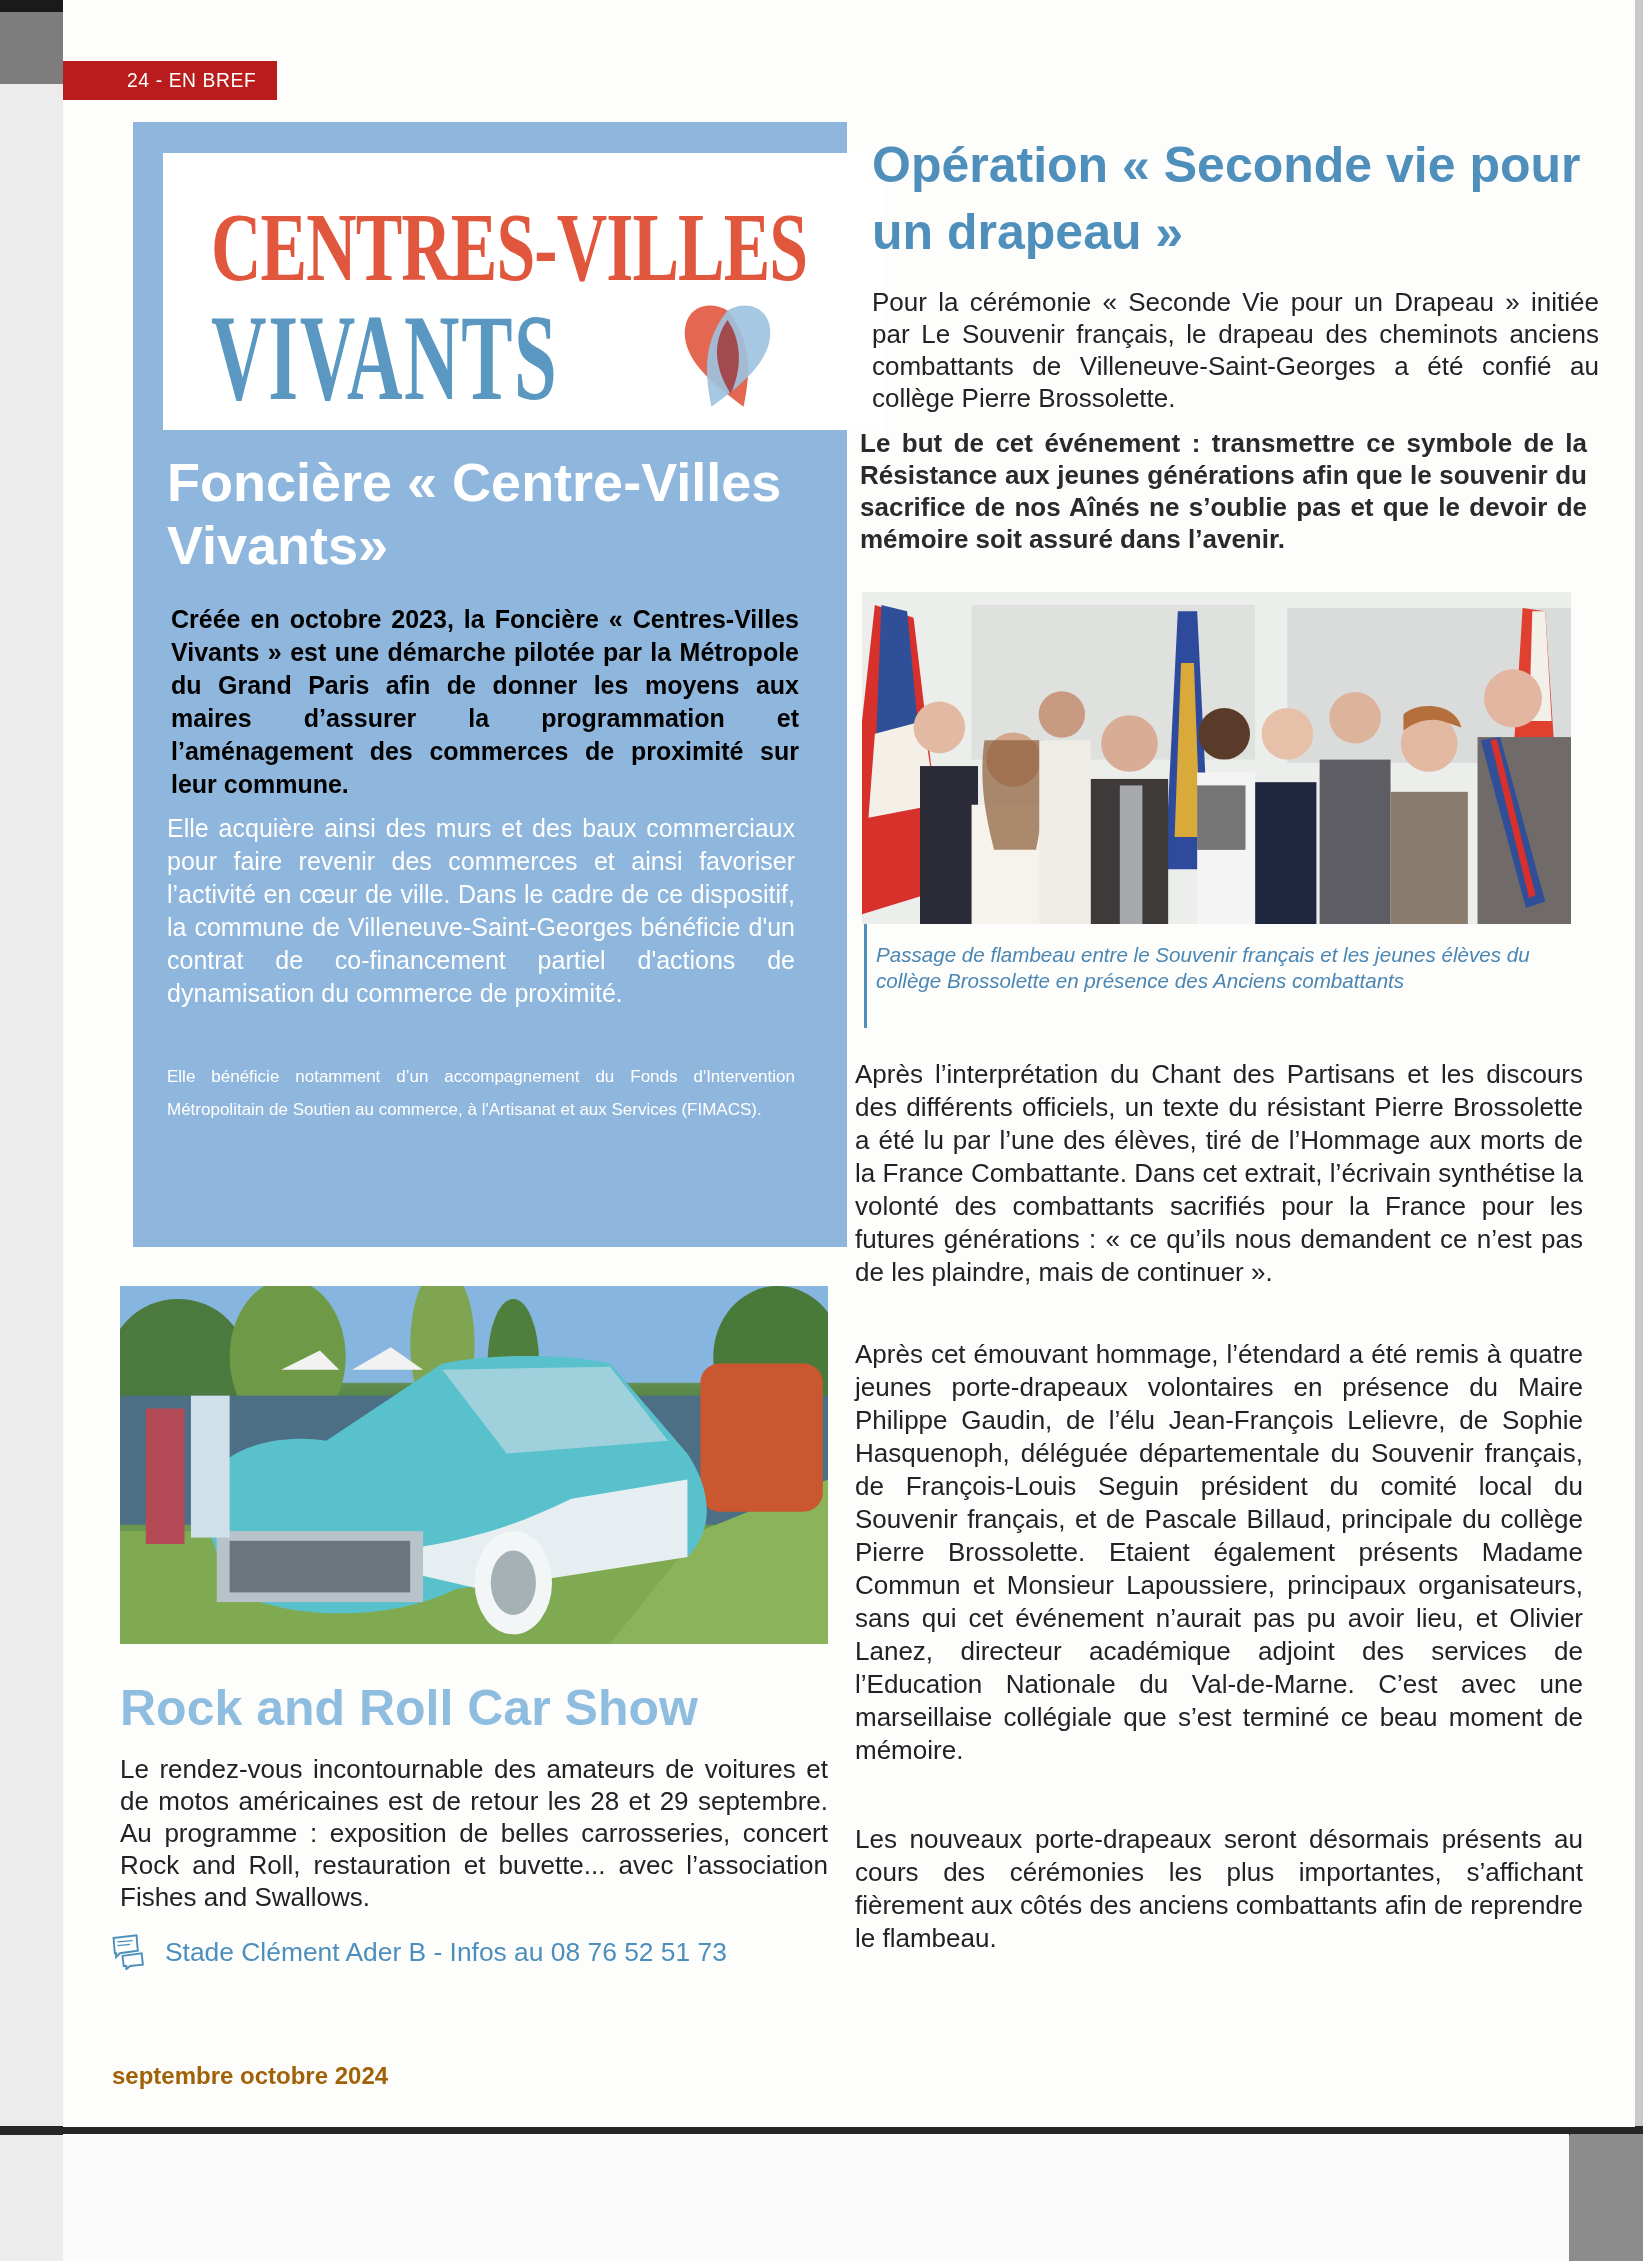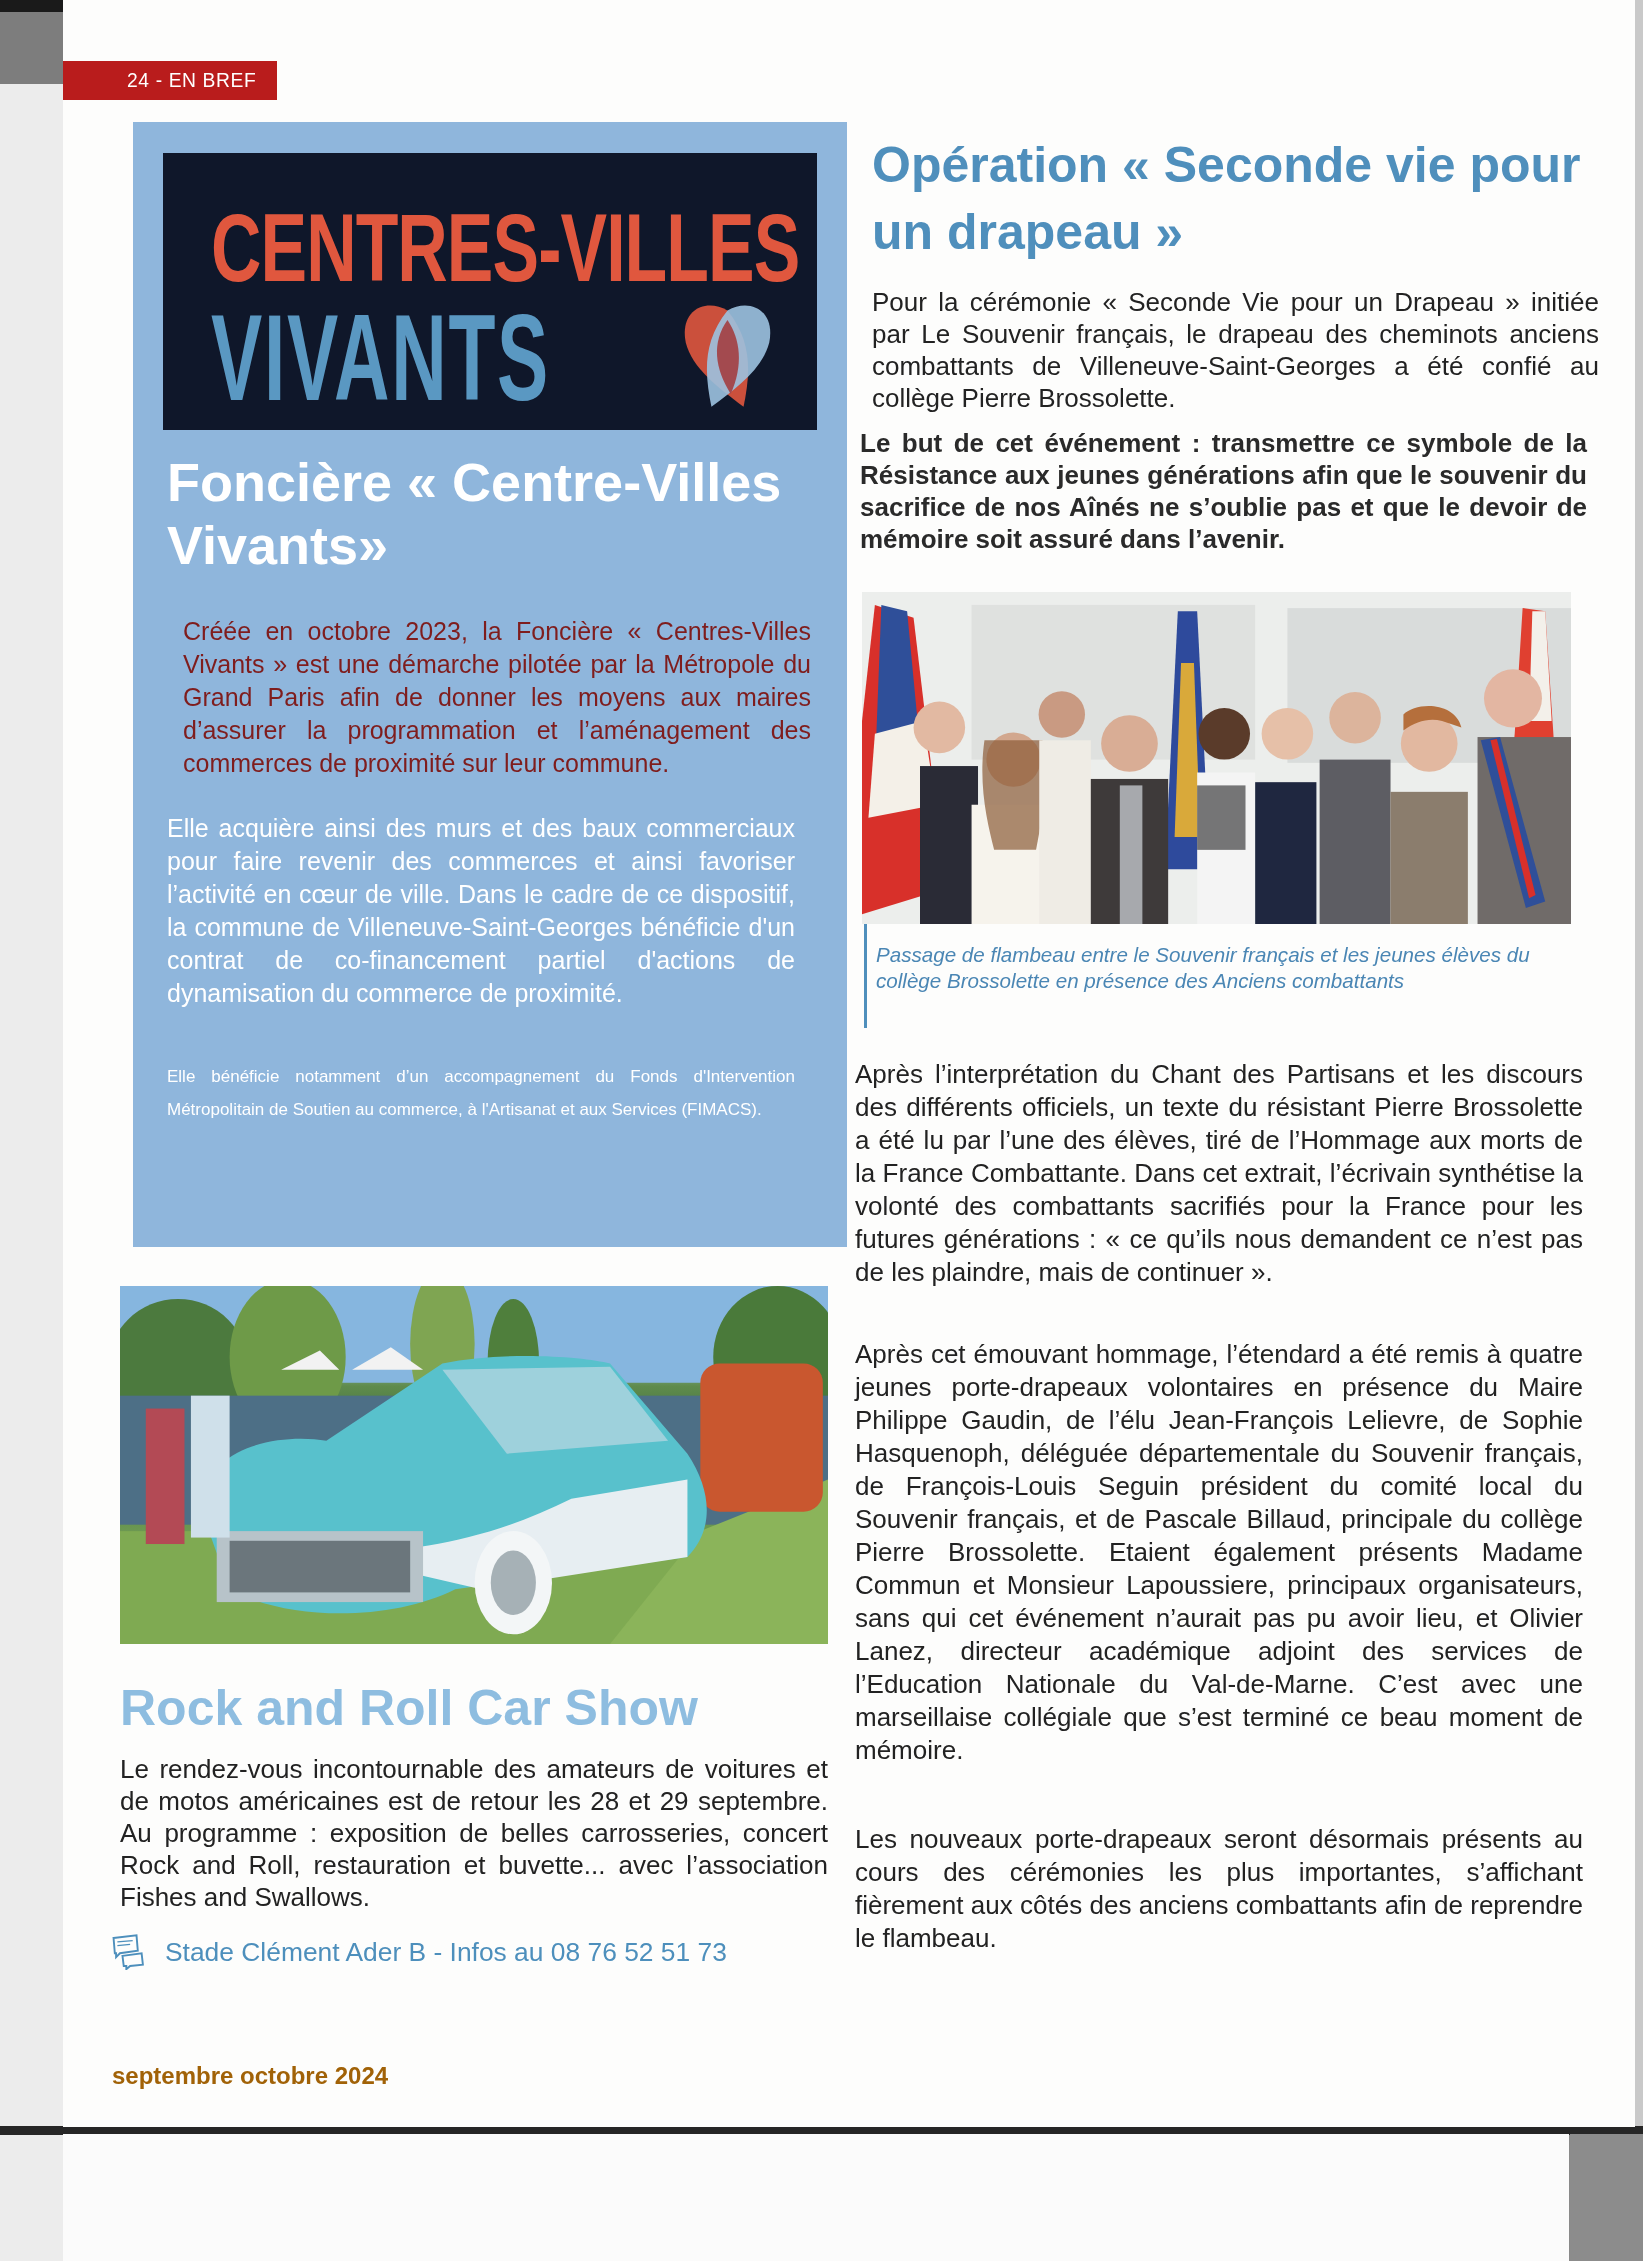--- a/index.html
+++ b/index.html
@@ -26,39 +26,39 @@
     background:#b91c1c; color:#fff; font-size:19.3px; letter-spacing:0.6px;
     display:flex; align-items:center; justify-content:flex-end; padding-right:20.6px; box-sizing:border-box;
   }
 
   
   .blue-box {
     position:absolute; left:70px; top:122px; width:714px; height:1125px;
     background:#8fb6dc;
   }
   .logo-box {
-    position:absolute; left:30px; top:31px; width:654px; height:277px; background:#0f172a;
+    position:absolute; left:30px; top:31px; width:720px; height:277px; background:#ffffff;font-family:Liberation Serif, serif;
   }
   .logo-line1 {
     position:absolute; left:48px; top:39px; font-size:97px; font-weight:bold; color:#e0573e;
     letter-spacing:-1.3px; transform:scaleX(0.72); transform-origin:left top; white-space:nowrap;
   }
   .logo-line2 {
     position:absolute; left:48px; top:135px; font-size:122px; font-weight:bold; color:#5a98c2;
     letter-spacing:2.6px; transform:scaleX(0.63); transform-origin:left top; white-space:nowrap;
   }
   .logo-heart { position:absolute; left:516px; top:151px; width:97px; height:106px; }
 
   .box-title {
     position:absolute; left:34px; top:329px; width:645px; color:#fff;
     font-size:54px; font-weight:bold; line-height:63px; margin:0;
   }
   .box-lead {
-    position:absolute; left:34px; top:477px; width:628px; color:#7f1d1d;
-    font-size:25px; font-weight:normal; line-height:33px; text-align:justify; margin:16px;
+    position:absolute; left:34px; top:477px; width:628px; color:#000000;
+    font-size:25px; font-weight:bold; line-height:33px; text-align:justify; margin:4px;
   }
   .box-p2 {
     position:absolute; left:34px; top:690px; width:628px; color:#fff;
     font-size:25px; line-height:33px; text-align:justify; margin:0;
   }
   .box-p3 {
     position:absolute; left:34px; top:938px; width:628px; color:#fff;
     font-size:17px; line-height:33px; text-align:justify; margin:0;
   }
 

